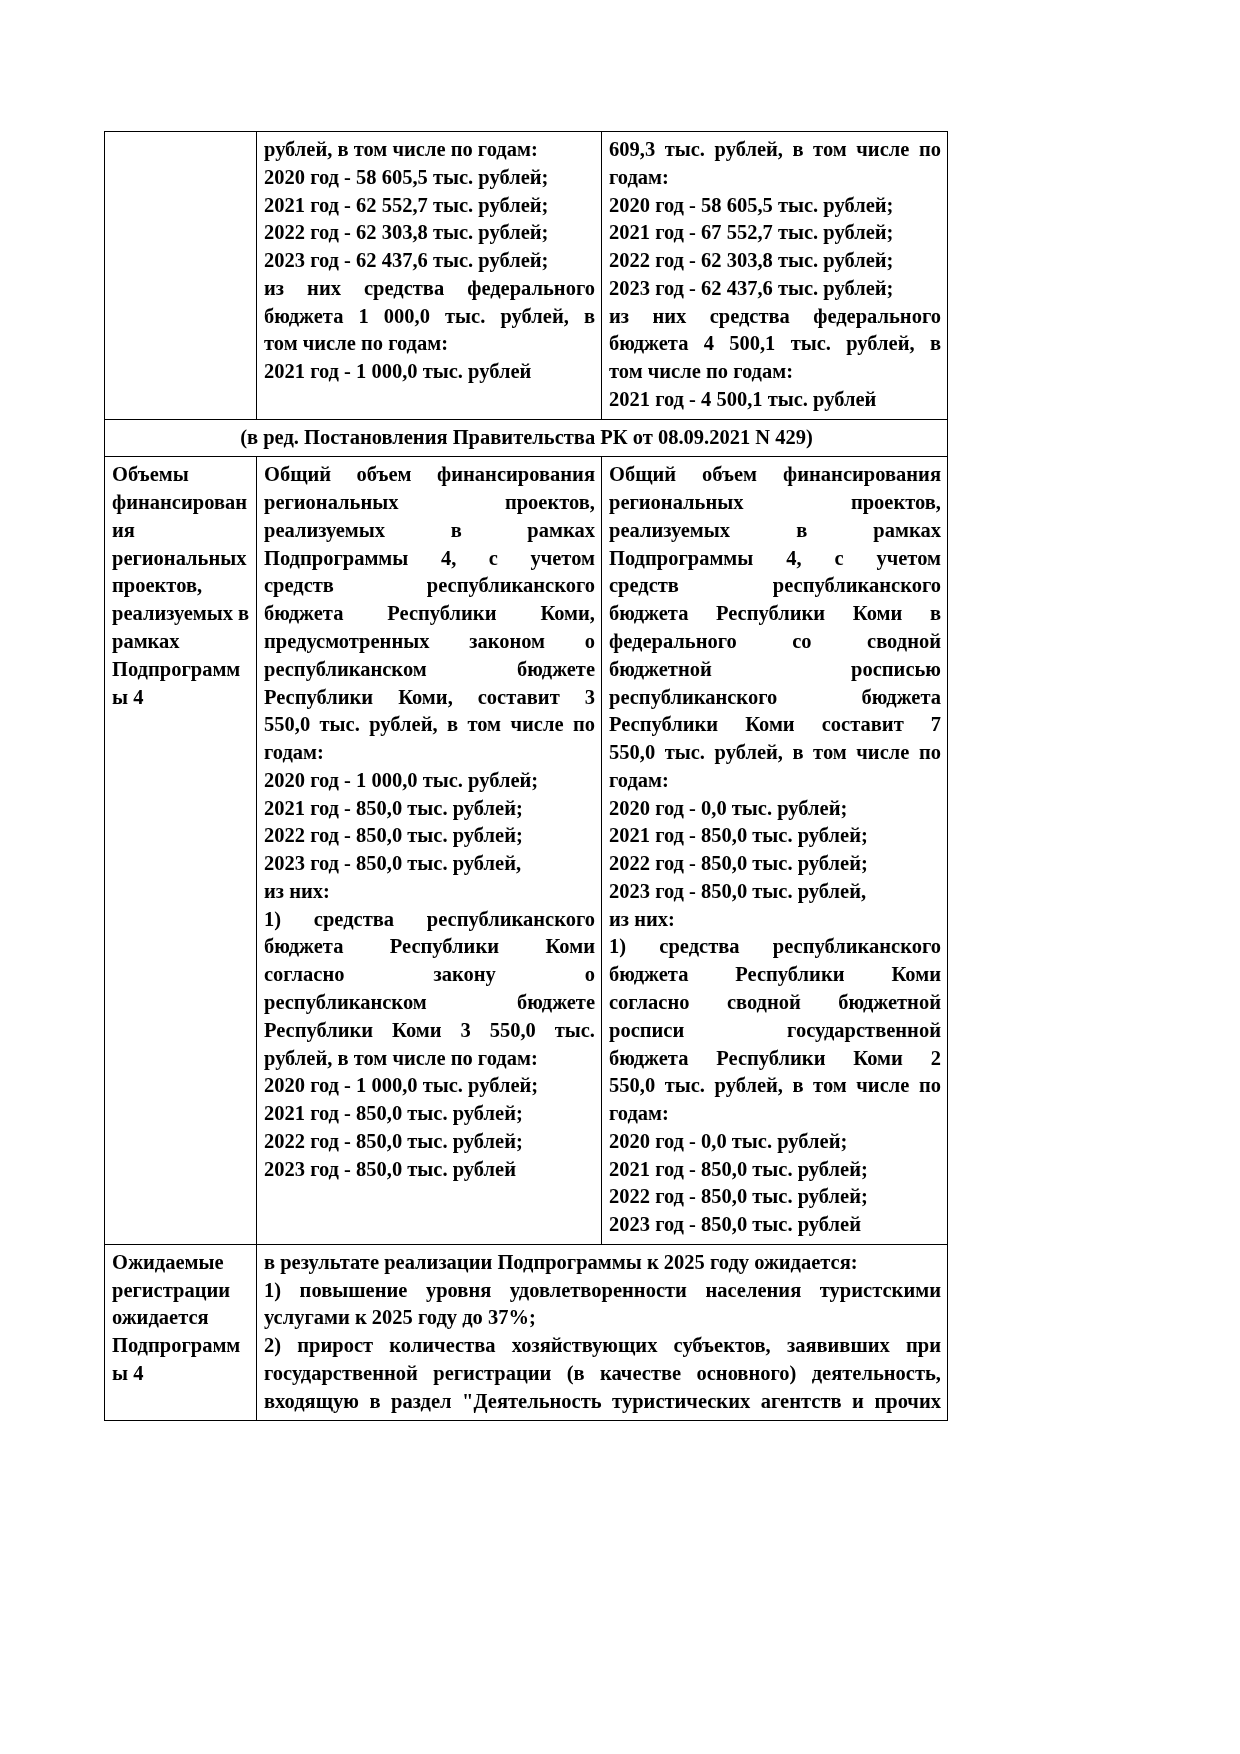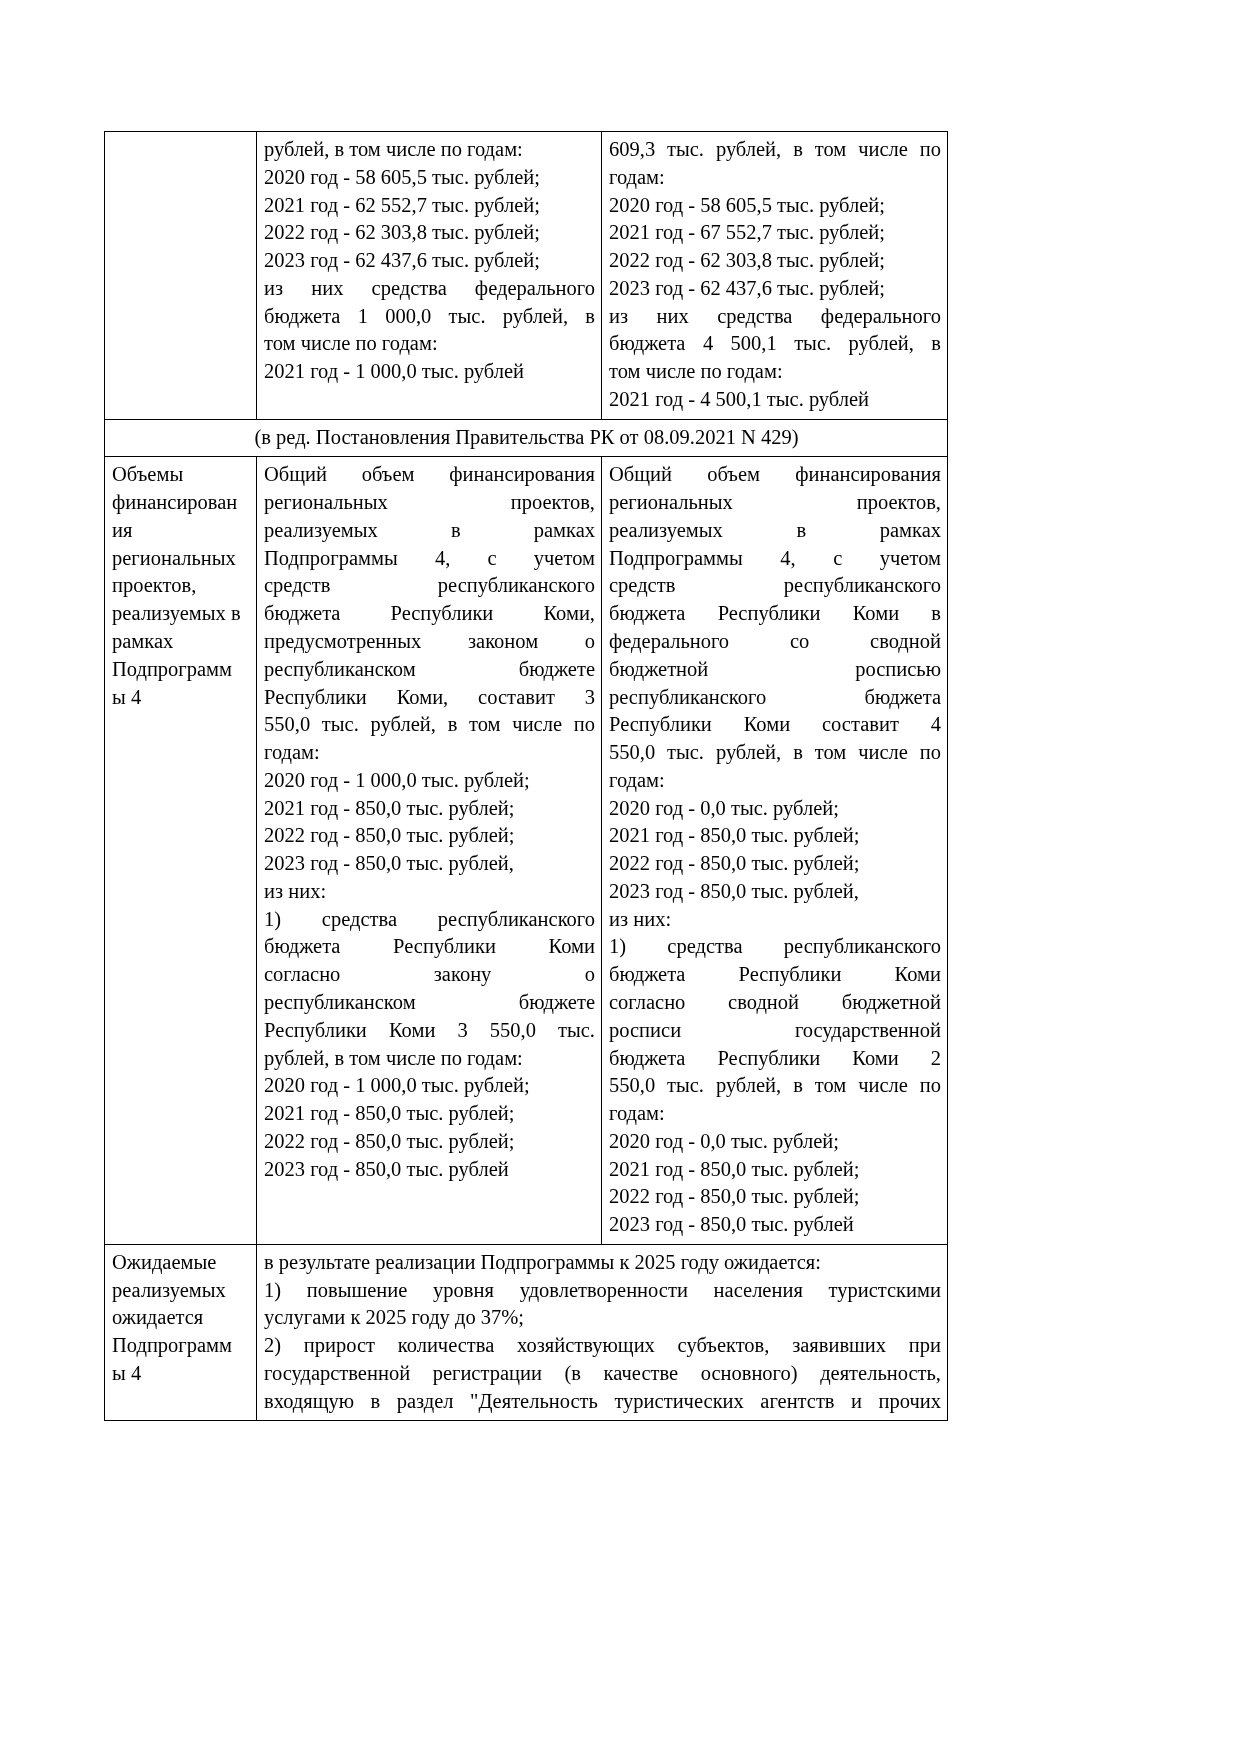--- a/index.html
+++ b/index.html
@@ -14,20 +14,21 @@
     font-family: "Liberation Serif", "DejaVu Serif", serif;
     color: #000000;
     -webkit-font-smoothing: antialiased;
   }
   .page {
     position: relative;
     width: 1240px;
     height: 1754px;
     box-sizing: border-box;
     padding: 131px 88px 0 104px;
+    font-weight: bold;
   }
   table.doc-table {
     width: 843px;
     border-collapse: collapse;
     table-layout: fixed;
     font-size: 20.5px;
     line-height: 1.355;
   }
   table.doc-table td {
     border: 1.6px solid #000000;
@@ -148,21 +149,21 @@
         <td class="just-cell">
             <span class="ln j">Общий объем финансирования</span>
             <span class="ln j">региональных проектов,</span>
             <span class="ln j">реализуемых в рамках</span>
             <span class="ln j">Подпрограммы 4, с учетом</span>
             <span class="ln j">средств республиканского</span>
             <span class="ln j">бюджета Республики Коми в</span>
             <span class="ln j">федерального со сводной</span>
             <span class="ln j">бюджетной росписью</span>
             <span class="ln j">республиканского бюджета</span>
-            <span class="ln j">Республики Коми составит 4</span>
+            <span class="ln j">Республики Коми составит 7</span>
             <span class="ln j">550,0 тыс. рублей, в том числе по</span>
             <span class="ln l">годам:</span>
             <span class="ln l">2020 год - 0,0 тыс. рублей;</span>
             <span class="ln l">2021 год - 850,0 тыс. рублей;</span>
             <span class="ln l">2022 год - 850,0 тыс. рублей;</span>
             <span class="ln l">2023 год - 850,0 тыс. рублей,</span>
             <span class="ln l">из них:</span>
             <span class="ln j">1) средства республиканского</span>
             <span class="ln j">бюджета Республики Коми</span>
             <span class="ln j">согласно сводной бюджетной</span>
@@ -174,21 +175,21 @@
             <span class="ln l">2021 год - 850,0 тыс. рублей;</span>
             <span class="ln l">2022 год - 850,0 тыс. рублей;</span>
             <span class="ln l">2023 год - 850,0 тыс. рублей</span>
           </td>
       </tr>
 
 
       <tr>
         <td class="label-cell">
             <span class="ln l">Ожидаемые</span>
-            <span class="ln l">реализуемых</span>
+            <span class="ln l">регистрации</span>
             <span class="ln l">ожидается</span>
             <span class="ln l">Подпрограмм</span>
             <span class="ln l">ы 4</span>
           </td>
         <td class="just-cell" colspan="2">
             <span class="ln l">в результате реализации Подпрограммы к 2025 году ожидается:</span>
             <span class="ln j">1) повышение уровня удовлетворенности населения туристскими</span>
             <span class="ln l">услугами к 2025 году до 37%;</span>
             <span class="ln j">2) прирост количества хозяйствующих субъектов, заявивших при</span>
             <span class="ln j">государственной регистрации (в качестве основного) деятельность,</span>

